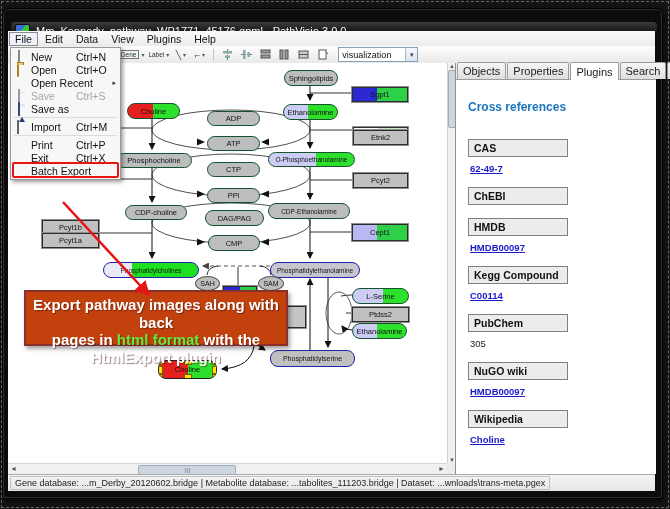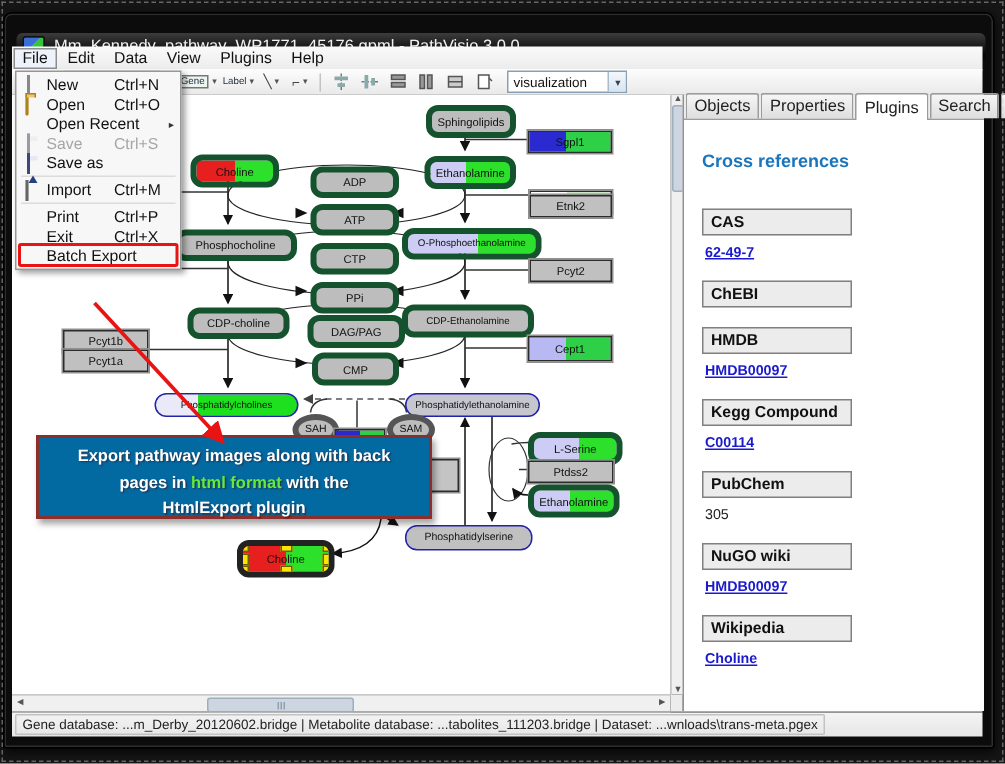--- a/index.html
+++ b/index.html
@@ -83,29 +83,29 @@
   .mi-folder::before{content:"";position:absolute;left:0;top:-2px;width:5px;height:2px;background:#f2c66d;border:1px solid #a9821f;border-bottom:none;}
   .mi-disk{width:9px;height:9px;background:#7f8fc7;border:1px solid #3c4878;margin:1px;}
   .mi-disk::before{content:"";position:absolute;left:3px;top:1px;width:5px;height:3px;background:#e8e8f0;}
   .mi-disk.gray{background:#c9c9cf;border-color:#9a9aa2;}
   .mi-disk.gray::before{background:#eee;}
   .mi-port{width:9px;height:7px;background:#d6d6d6;border:1px solid #666;margin-top:4px;}
   .mi-port::before{content:"";position:absolute;left:2px;top:-4px;border-left:3px solid transparent;border-right:3px solid transparent;border-bottom:5px solid #27407c;}
   .mi-port.exp::before{border-bottom-color:#6b2727;}
   
   .n{position:absolute;display:flex;align-items:center;justify-content:center;color:#111;
-     border:4px solid #14532d;background:#bdbdbd;border-radius:8px;font-size:7.5px;white-space:nowrap;overflow:hidden;z-index:3;}
+     border:1px solid #14532d;background:#bdbdbd;border-radius:8px;font-size:7.5px;white-space:nowrap;overflow:hidden;z-index:3;}
   .n.box{border-radius:0;border:1px solid #2c2c2c;outline:1px solid #8f8f8f;}
   .n.ell{border-radius:50%;font-size:7px;border-color:#555;}
   .n.big{border:1px solid #2222aa;font-size:6.5px;}
   .tiny{font-size:6.5px;}
   .handle{position:absolute;width:6px;height:6px;background:#ffe400;border:1px solid #6d5e00;z-index:5;}
   
-  #callout{position:absolute;left:16px;top:227px;width:264px;height:56px;background:#0369a1;border:2px solid #8a2f2c;
-     z-index:6;color:#fff;font-weight:bold;font-size:11px;text-align:center;line-height:17.5px;padding-top:4px;
+  #callout{position:absolute;left:16px;top:227px;width:264px;height:56px;background:#c2410c;border:2px solid #8a2f2c;
+     z-index:6;color:#fff;font-weight:bold;font-size:15px;text-align:center;line-height:17.5px;padding-top:4px;
      box-sizing:border-box;box-shadow:2px 3px 4px rgba(0,0,0,.35);text-shadow:1px 1px 1px rgba(60,10,10,.5);}
   #callout .hl{color:#62ea3c;}
   
   #annot{position:absolute;left:0;top:0;width:670px;height:509px;z-index:60;pointer-events:none;}
   #edges{position:absolute;left:0;top:0;z-index:1;}
 </style>
 </head>
 <body>
 
 <div id="win">

